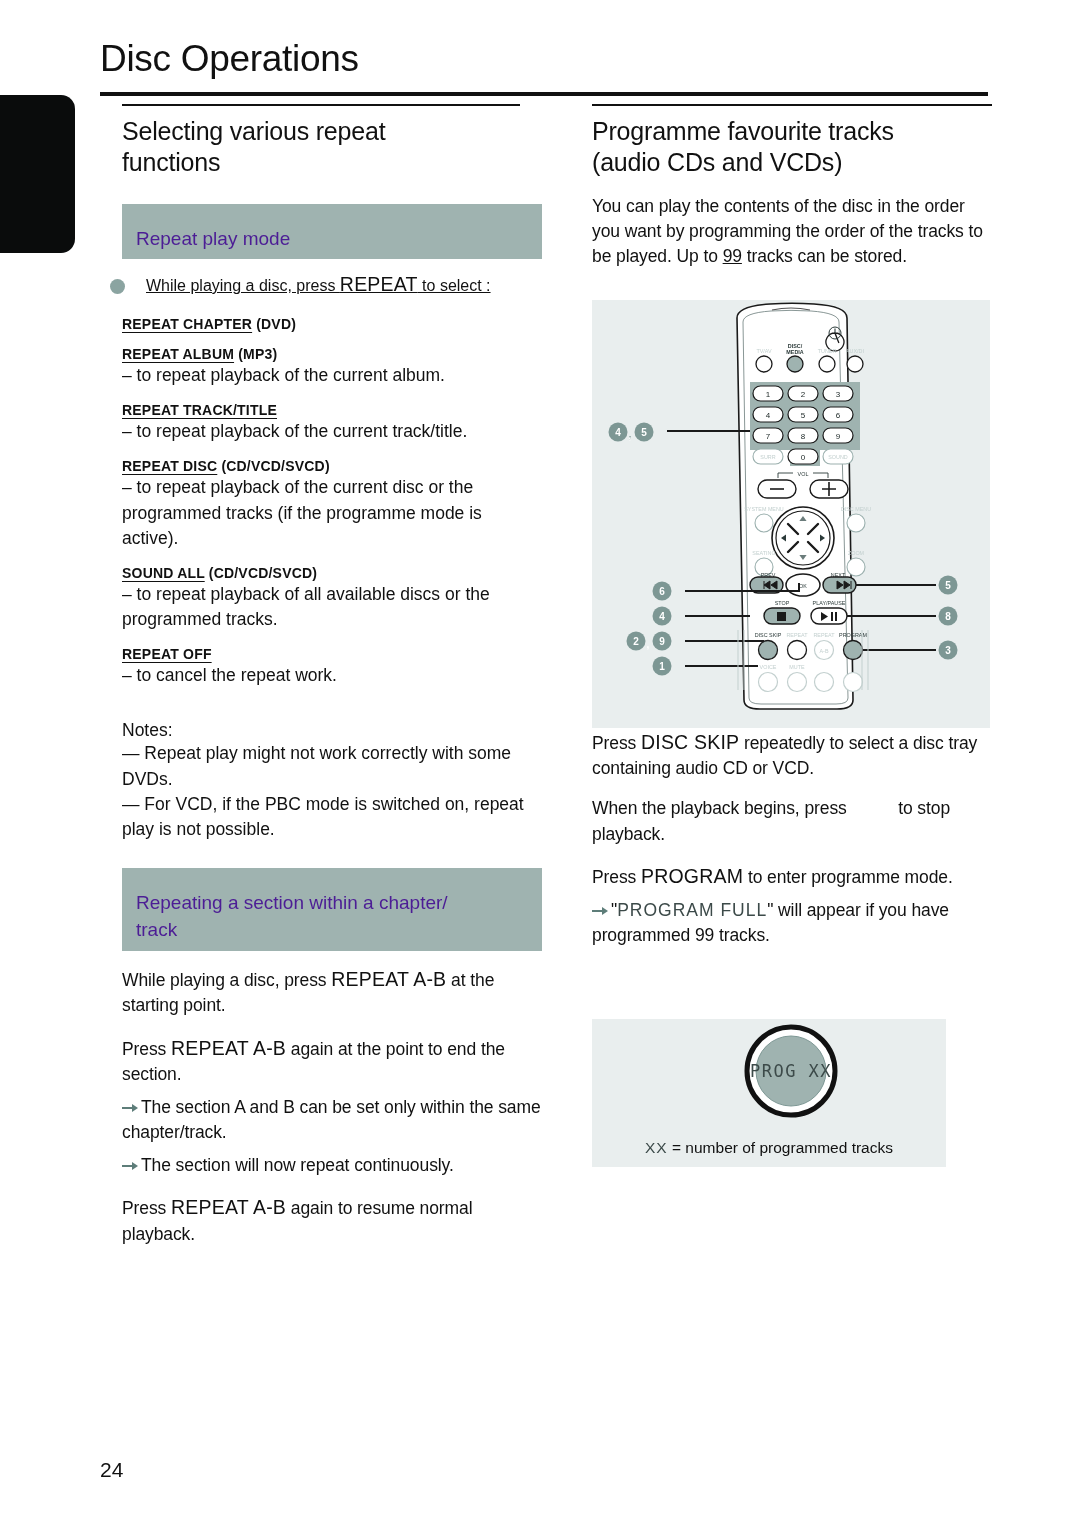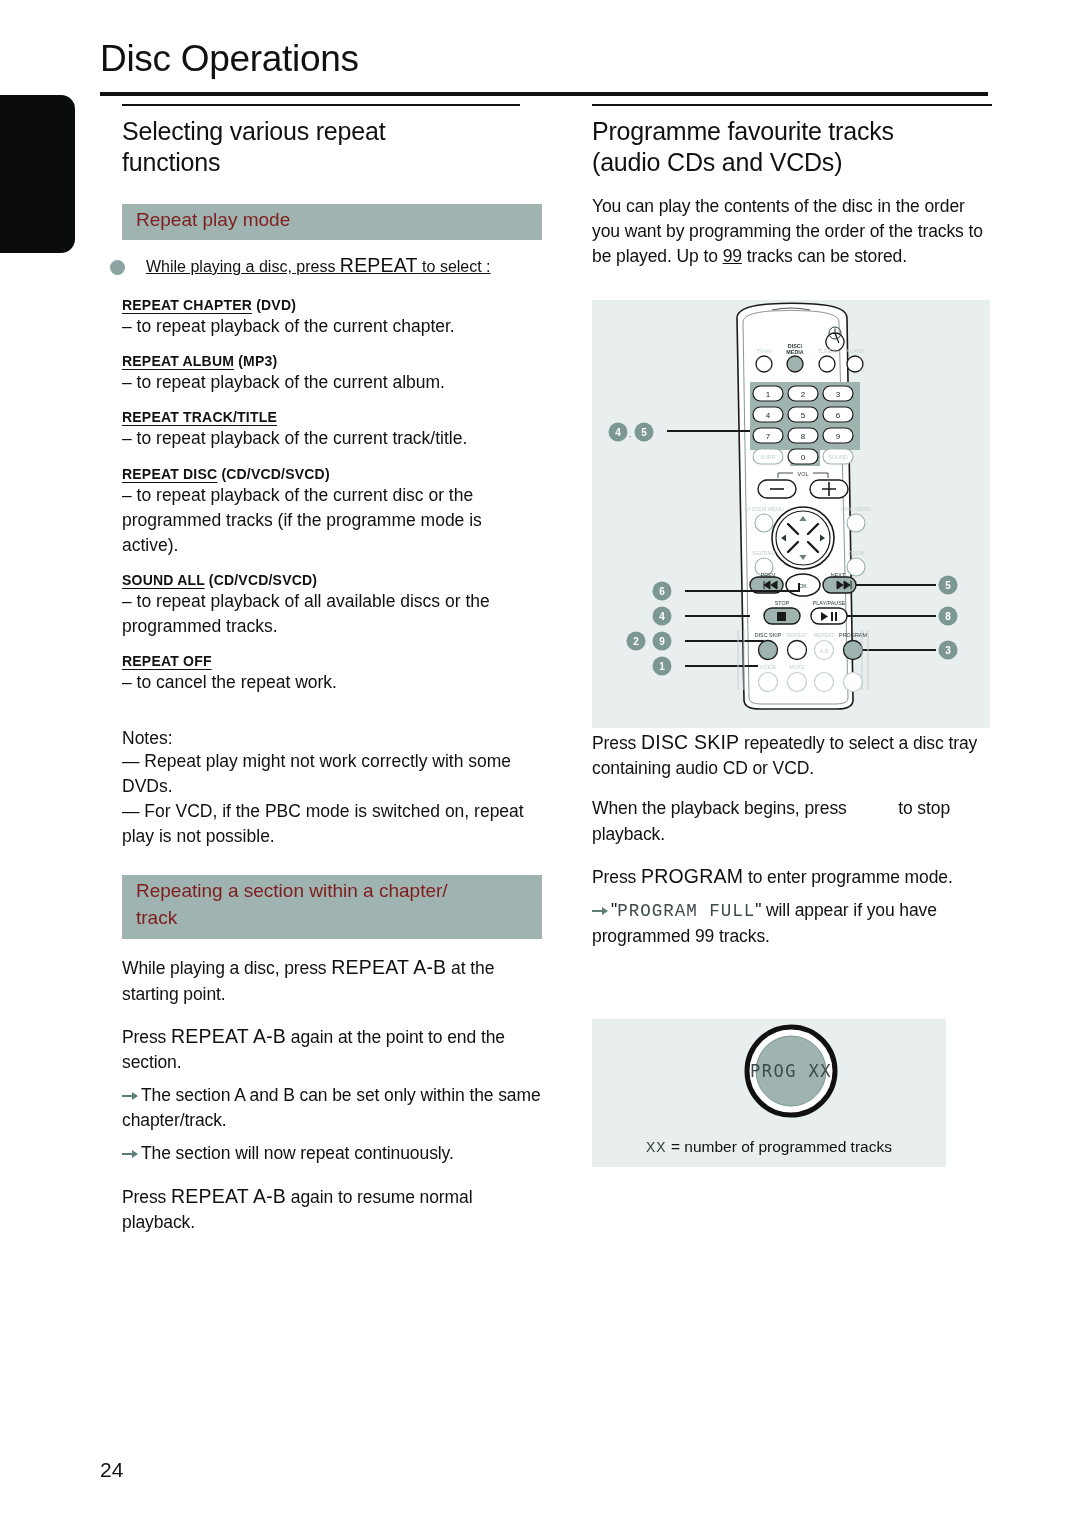--- a/index.html
+++ b/index.html
@@ -38,23 +38,23 @@
   .col-rule.left{width:398px;}
 
   h2.sec{
     font-size:25px;font-weight:400;line-height:1.24;margin:0 0 0 0;color:#111;
     letter-spacing:-0.2px;
   }
   h2.sec .l2{display:block;}
 
   
   .band{
-    background:#9fb3b0;color:#7f1d1d;
+    background:#9fb3b0;color:#4c1d95;
     font-size:19px;line-height:1.42;
-    padding:3px 0 6px 14px;
+    padding:22px 0 6px 14px;
     margin:26px 0 14px 0;
     width:calc(100% - 14px);
     font-weight:400;
   }
   .band.two-line{padding-bottom:7px;}
 
   p{margin:0 0 15px 0;font-size:17.5px;line-height:1.44;color:#111;letter-spacing:-0.1px;}
   p.tight{margin-bottom:8px;}
 
   .bullet-row{position:relative;padding-left:24px;margin:0 0 20px 0;text-decoration:underline;}
@@ -69,21 +69,21 @@
   .item .lbl{font-size:14px;letter-spacing:0.2px;font-weight:bold;}
   .item .lbl u{text-decoration:underline;text-underline-offset:2.5px;}
   .item .desc{font-size:17.5px;line-height:1.44;margin-top:1px;}
 
   .arrow{color:#5d7d79;font-weight:bold;display:inline-block;margin-right:3px;}
   .arrow svg{vertical-align:-1px;}
 
   .notes-head{font-size:17.5px;margin:0;}
   .note-line{font-size:17.5px;line-height:1.44;margin:0;}
 
-  .lcdfont{font-family:Liberation Mono, monospace;letter-spacing:1px;color:#3c4a49;}
+  .lcdfont{font-family:Liberation Sans, sans-serif;letter-spacing:1px;color:#3c4a49;}
 
   
   .remote-box{
     position:absolute;left:592px;top:300px;width:398px;height:428px;
     background:#e9eeee;
   }
   .remote-svg{position:absolute;left:0;top:0;}
 
   
   .prog-box{
@@ -119,21 +119,20 @@
 
     <div class="band">Repeat play mode</div>
 
     <div class="bullet-row">
       <span class="bullet-dot"></span>
       <span>While playing a disc, press </span><span class="kw">REPEAT</span><span> to select :</span>
     </div>
 
     <div class="item">
       <div class="lbl"><u>REPEAT CHAPTER</u><span> (DVD)</span></div>
-      <div class="desc">–   to repeat playback of the current chapter.</div>
     </div>
 
     <div class="item">
       <div class="lbl"><u>REPEAT ALBUM</u><span> (MP3)</span></div>
       <div class="desc">–   to repeat playback of the current album.</div>
     </div>
 
     <div class="item">
       <div class="lbl"><u>REPEAT TRACK/TITLE</u><span></span></div>
       <div class="desc">–   to repeat playback of the current track/title.</div>

